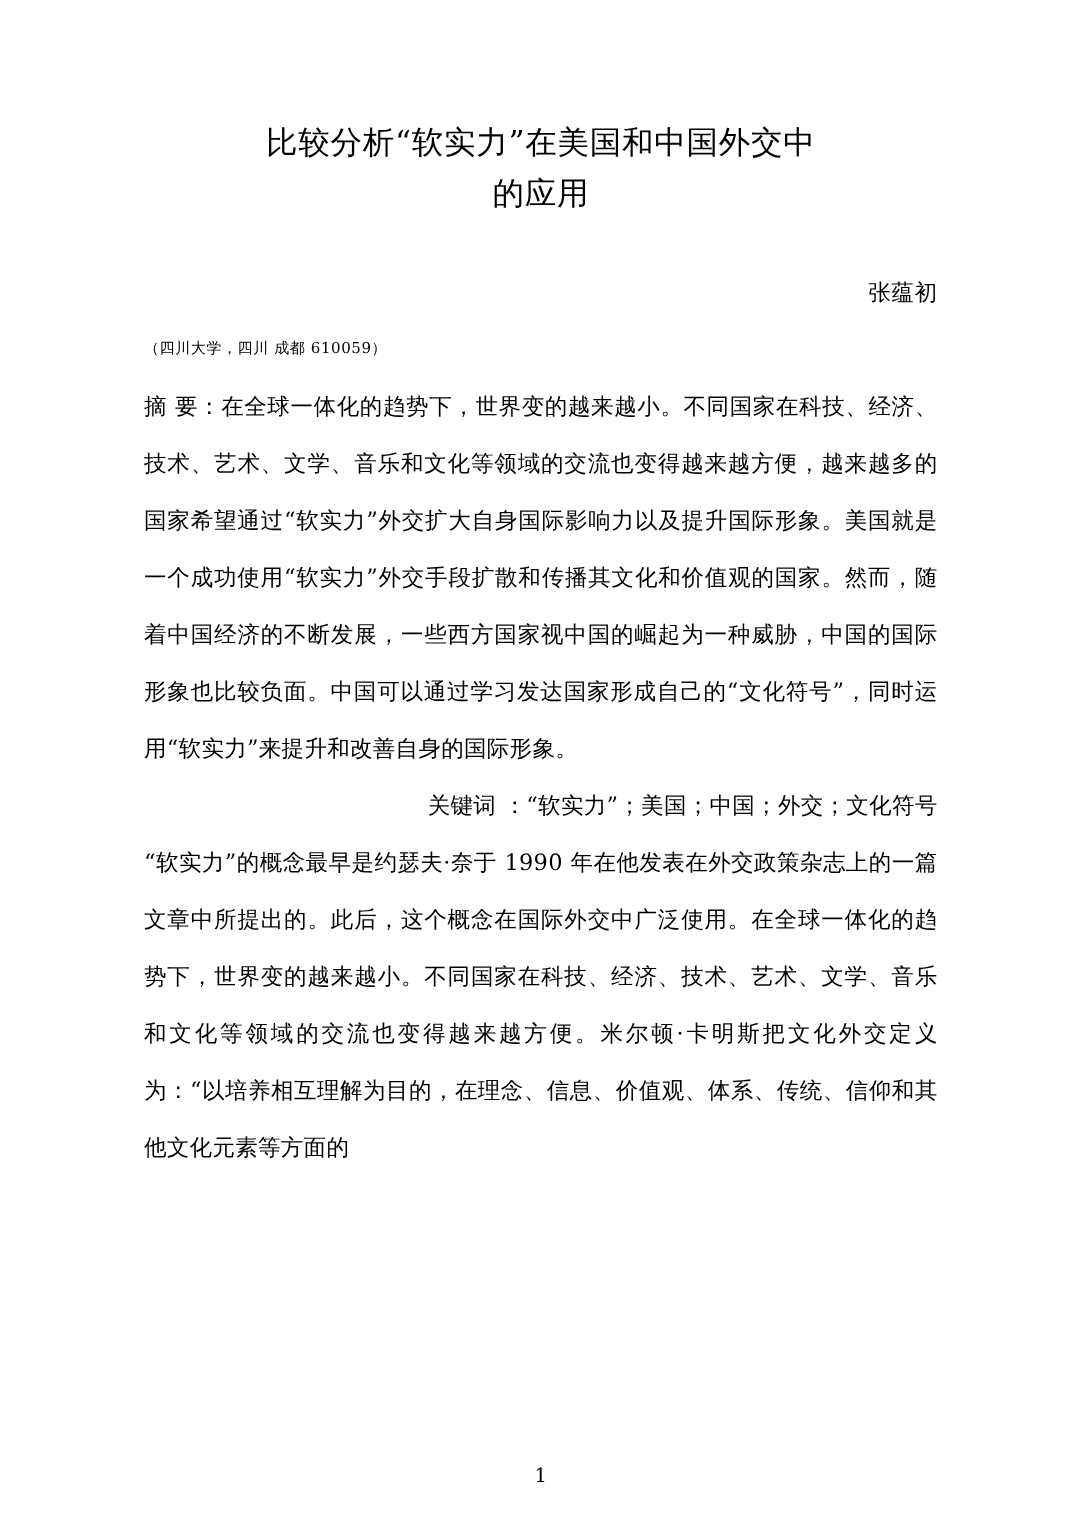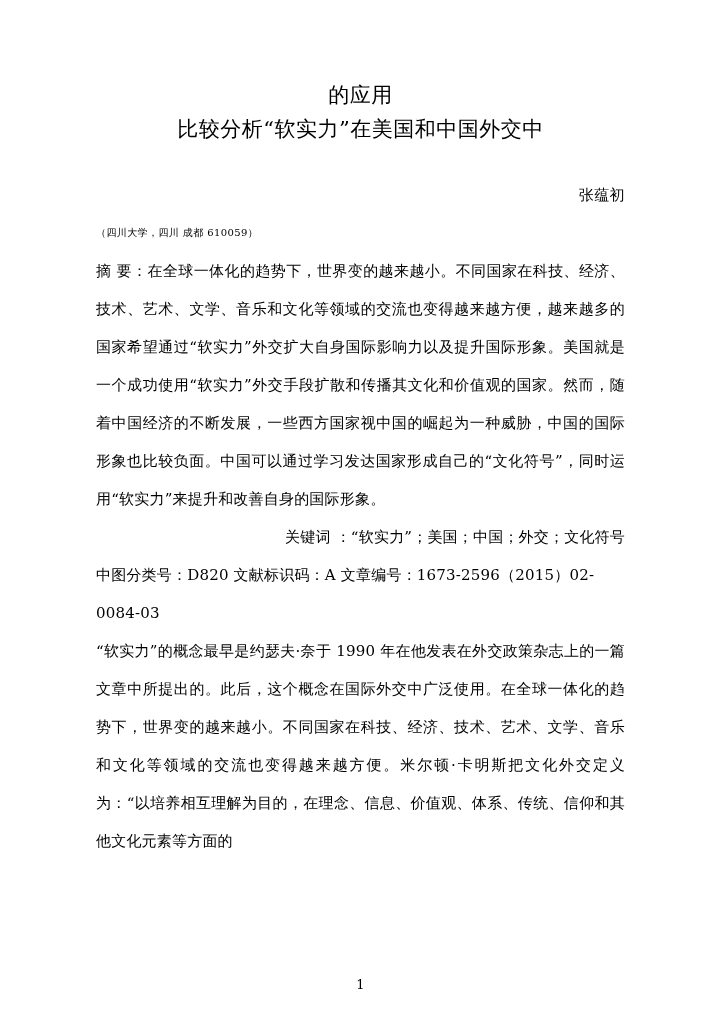--- a/index.html
+++ b/index.html
@@ -77,31 +77,30 @@
     font-size: 13px;
     font-family: "DejaVu Serif", "Liberation Serif", serif;
   }
 </style>
 </head>
 <body>
 
 <div class="page">
 
   <h1 class="doc-title">
+    <span class="title-line">比较分析“软实力”在美国和中国外交中</span>
     <span class="title-line">的应用</span>
-    <span class="title-line">比较分析“软实力”在美国和中国外交中</span>
   </h1>
 
   <div class="author">张蕴初</div>
 
   <div class="affiliation">（四川大学，四川 成都 610059）</div>
 
   <p class="body-par">摘 要：在全球一体化的趋势下，世界变的越来越小。不同国家在科技、经济、技术、艺术、文学、音乐和文化等领域的交流也变得越来越方便，越来越多的国家希望通过“软实力”外交扩大自身国际影响力以及提升国际形象。美国就是一个成功使用“软实力”外交手段扩散和传播其文化和价值观的国家。然而，随着中国经济的不断发展，一些西方国家视中国的崛起为一种威胁，中国的国际形象也比较负面。中国可以通过学习发达国家形成自己的“文化符号”，同时运用“软实力”来提升和改善自身的国际形象。</p>
 
   <div class="keywords">关键词 ：“软实力”；美国；中国；外交；文化符号</div>
 
-  <p class="classnum">中图分类号：D820  文献标识码：A  文章编号：1673-2596（2015）02-0084-03</p>
 
   <p class="body-par">“软实力”的概念最早是约瑟夫·奈于 1990 年在他发表在外交政策杂志上的一篇文章中所提出的。此后，这个概念在国际外交中广泛使用。在全球一体化的趋势下，世界变的越来越小。不同国家在科技、经济、技术、艺术、文学、音乐和文化等领域的交流也变得越来越方便。米尔顿·卡明斯把文化外交定义为：“以培养相互理解为目的，在理念、信息、价值观、体系、传统、信仰和其他文化元素等方面的</p>
 
   <div class="page-number">1</div>
 
 </div>
 
 </body></html>

